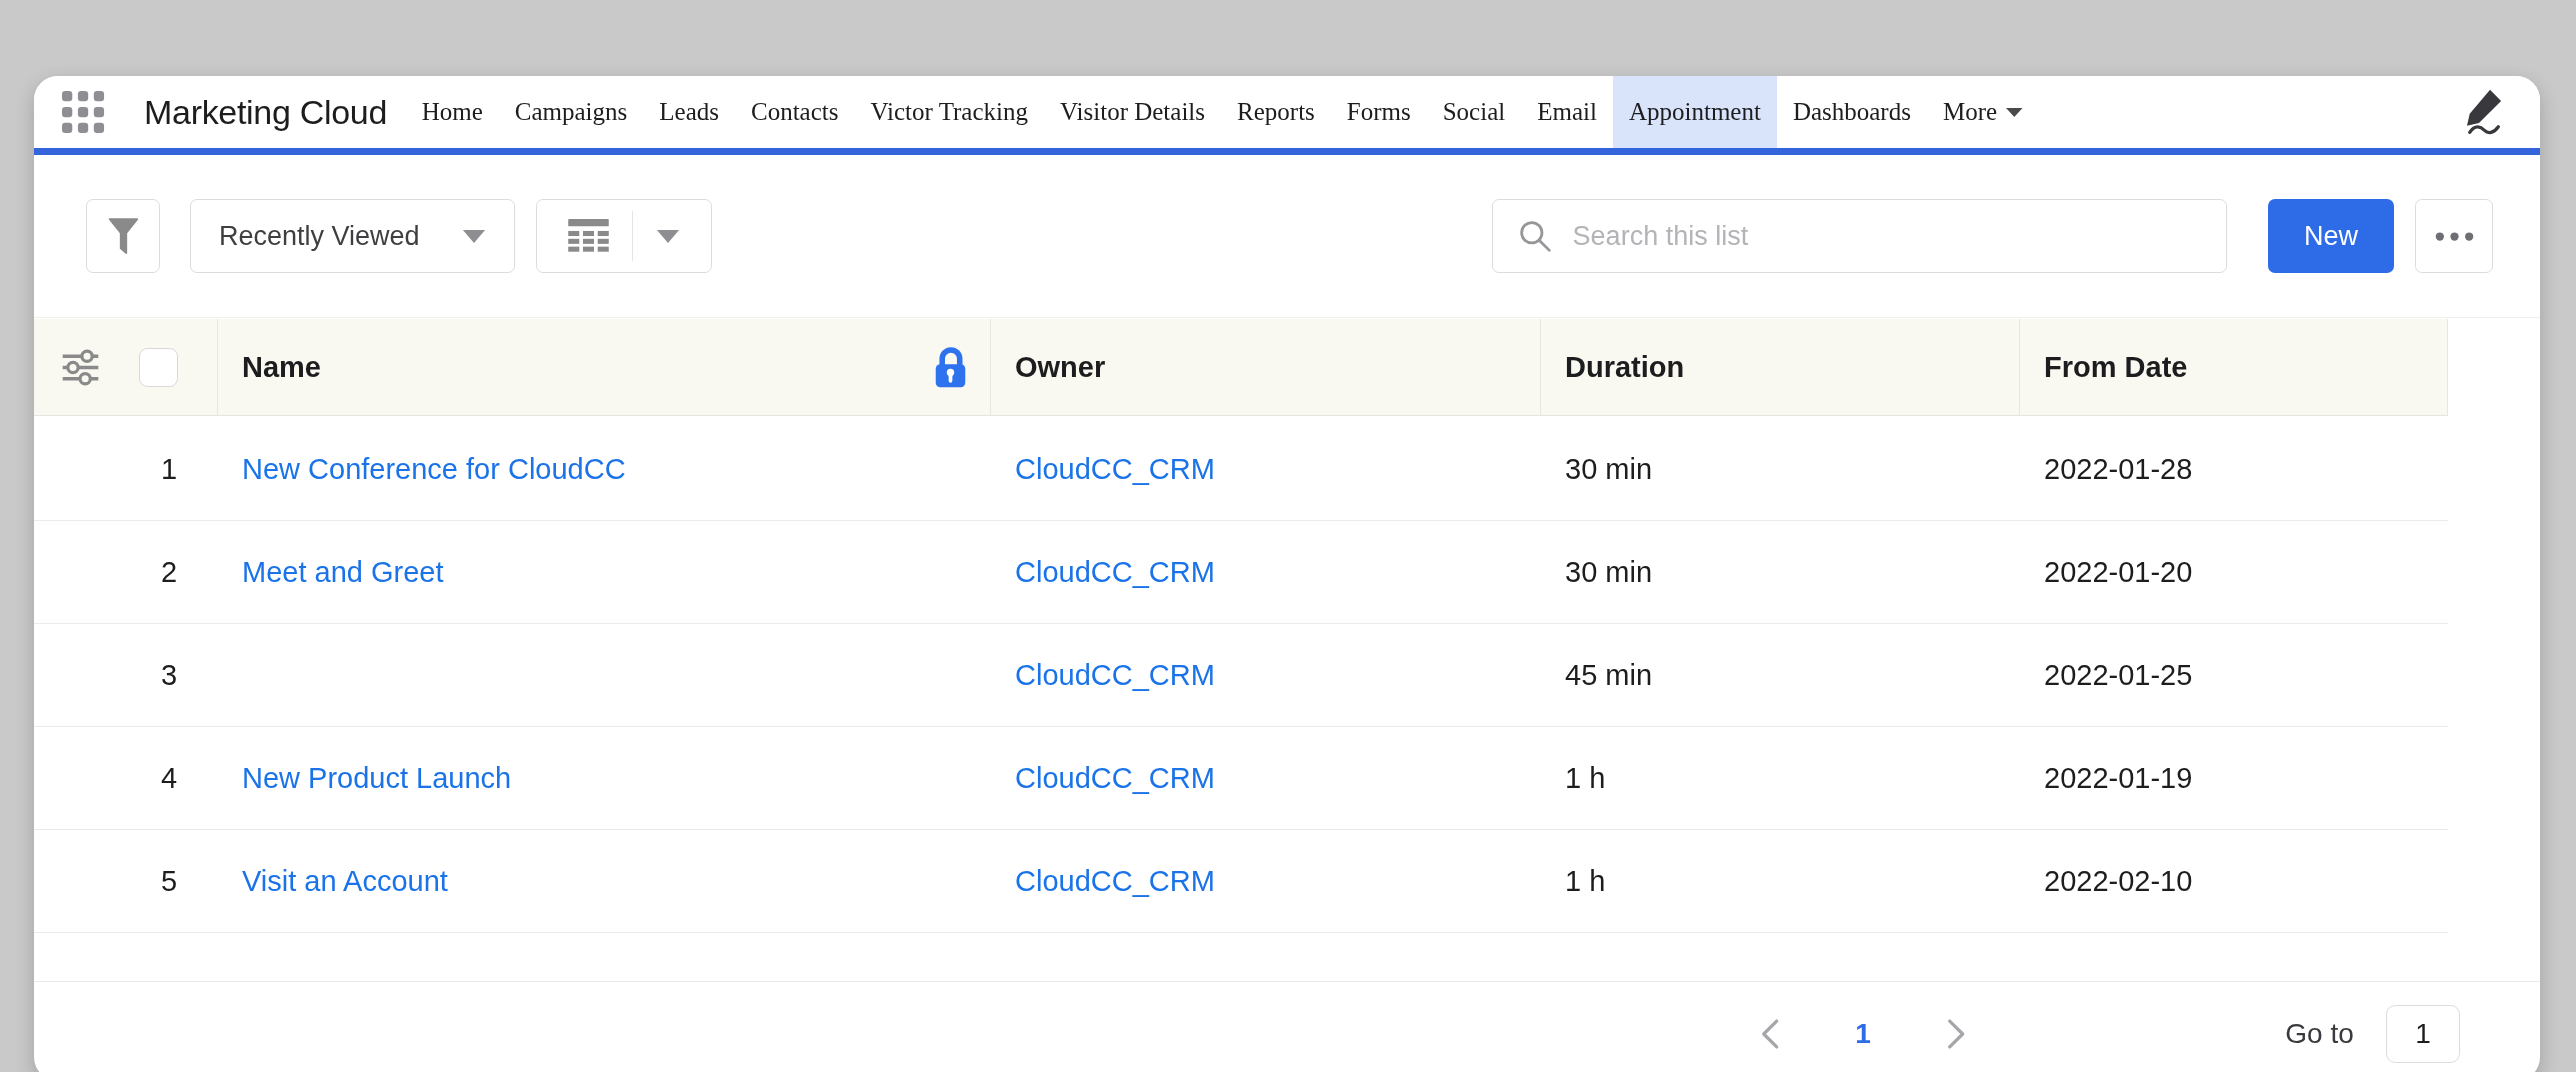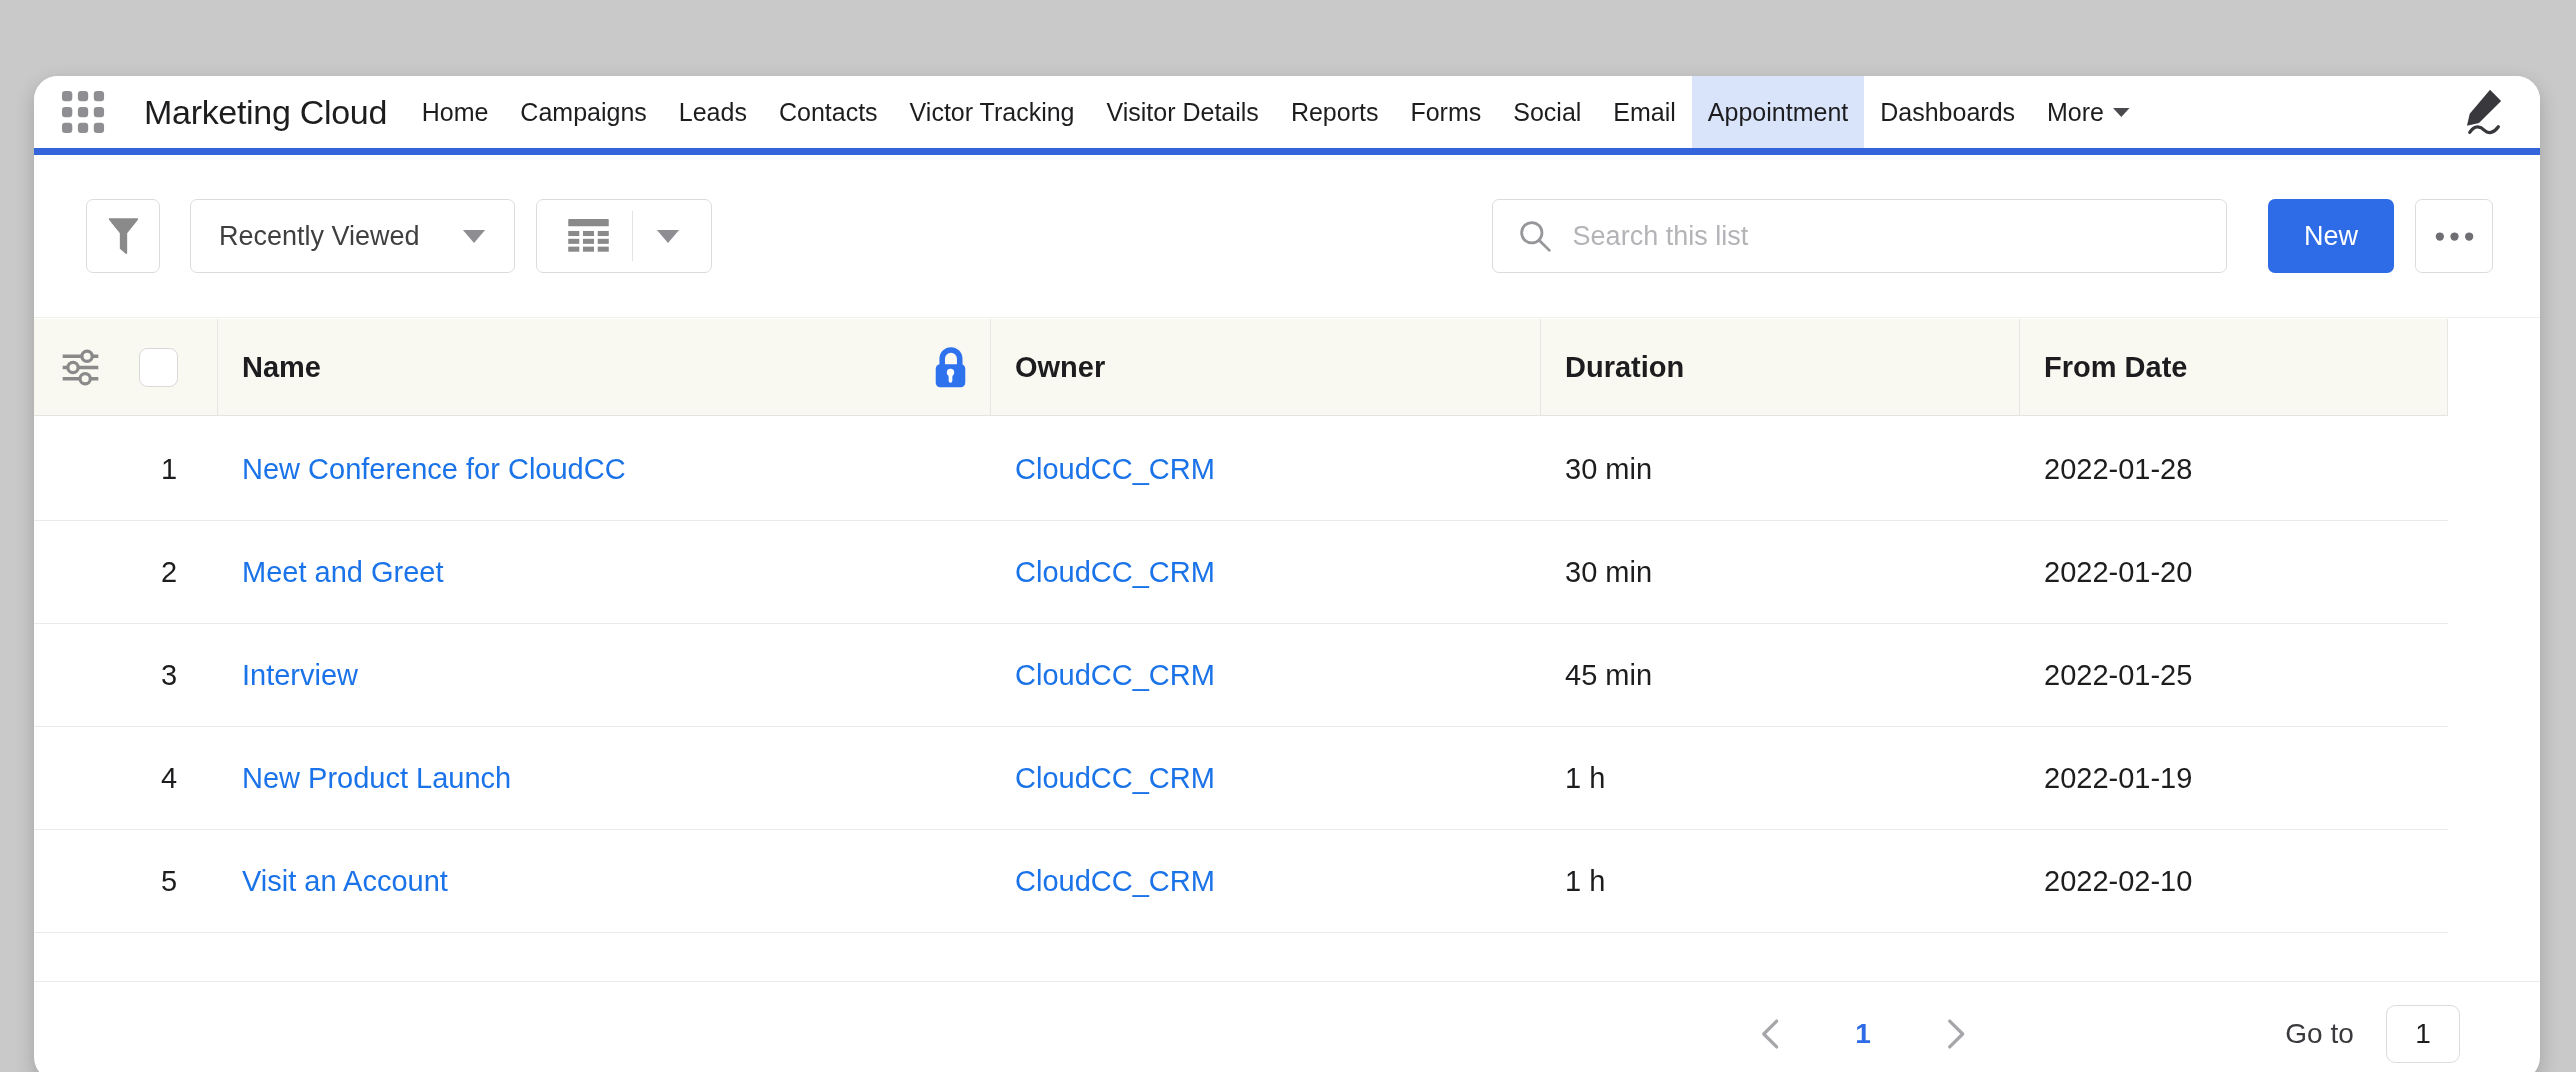--- a/index.html
+++ b/index.html
@@ -15,21 +15,21 @@
     background:#ffffff; border-radius:24px; overflow:hidden;
     box-shadow:0 7.4px 20.4px rgba(0,0,0,0.20);
     margin-top:48px;
   }
   
   .header { position:absolute; top:0; left:0; right:0; height:72px; display:flex; align-items:stretch; background:#fff; }
   .header-underline { position:absolute; top:72px; left:0; right:0; height:6.5px; background:var(--header-underline,#3364dc); }
   .waffle { align-self:center; margin-left:28px; width:43px; height:43px; flex:0 0 auto; cursor:pointer; }
   .app-title { align-self:center; margin-left:39px; font-size:34px; letter-spacing:-0.3px; white-space:nowrap; }
   .nav { display:flex; align-items:stretch; margin-left:18.6px; }
-  .nav-item { display:flex; align-items:center; padding:0 16px; font-size:25px; white-space:nowrap; cursor:pointer; }
+  .nav-item { display:flex; align-items:center; padding:0 16px; font-size:25px; white-space:nowrap; cursor:pointer;font-family:Liberation Serif, serif; }
   .nav-item.active { background:var(--active-tab-bg,#d9e4fb); }
   .nav-caret { margin-left:8.4px; }
   .edit-btn { align-self:center; margin-left:auto; margin-right:33px; width:46px; height:52px; display:flex; align-items:center; justify-content:center; cursor:pointer; }
   
   .tbtn {
     position:absolute; top:123px; height:74px; background:#fff;
     border:1.9px solid var(--border-gray,#dcdcdc); border-radius:7px;
     display:flex; align-items:center; cursor:pointer;
   }
   #filter-btn { left:52px; width:74px; justify-content:center; }
@@ -228,23 +228,20 @@
           <a class="link">Meet and Greet</a>
         </div>
         <div class="cell c-owner">
           <a class="link">CloudCC_CRM</a>
         </div>
         <div class="cell c-dur">30 min</div>
         <div class="cell c-date">2022-01-20</div>
       </div>
       <div class="trow">
         <div class="cell c-index">3</div>
-        <div class="cell c-name">
-          <a class="link">Interview</a>
-        </div>
         <div class="cell c-owner">
           <a class="link">CloudCC_CRM</a>
         </div>
         <div class="cell c-dur">45 min</div>
         <div class="cell c-date">2022-01-25</div>
       </div>
       <div class="trow">
         <div class="cell c-index">4</div>
         <div class="cell c-name">
           <a class="link">New Product Launch</a>

